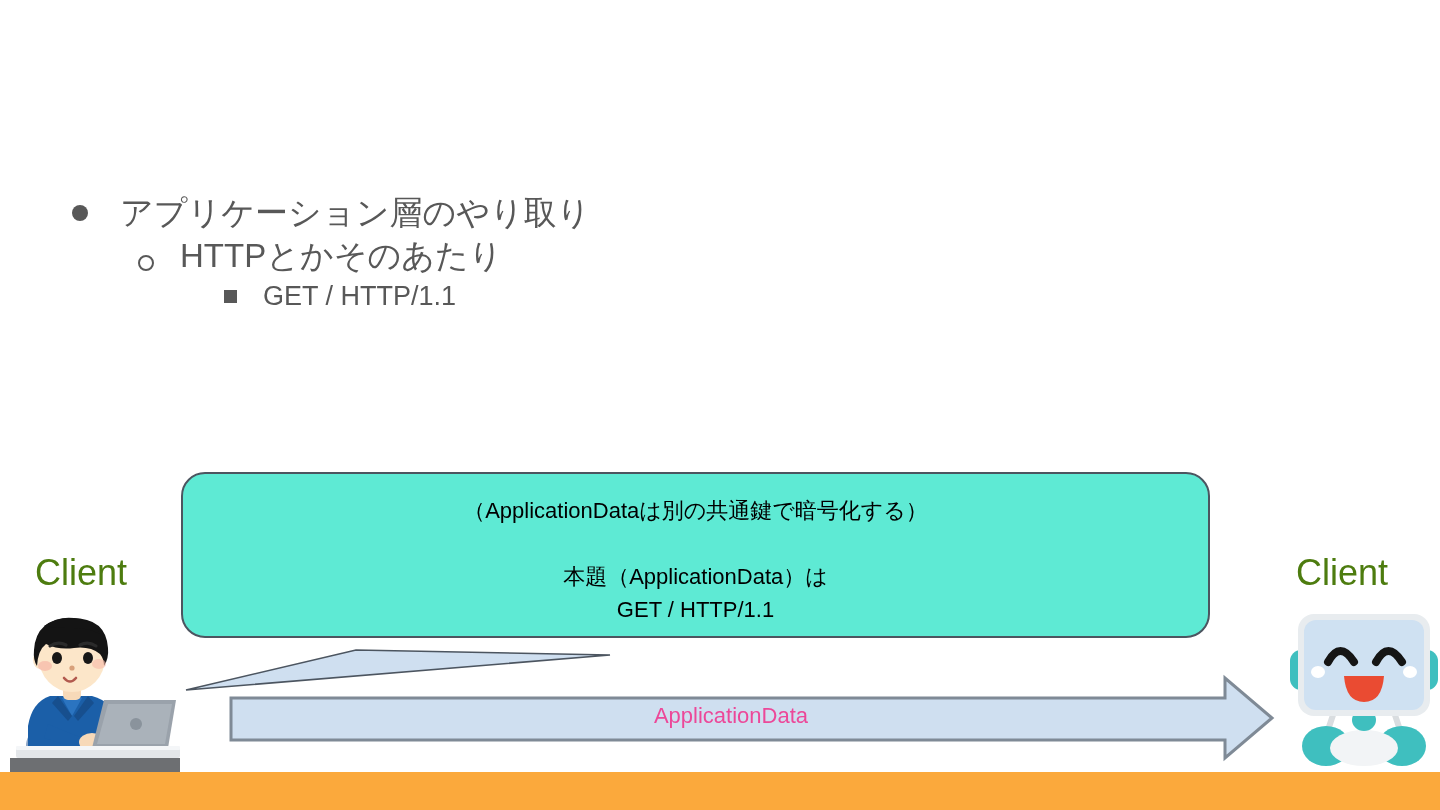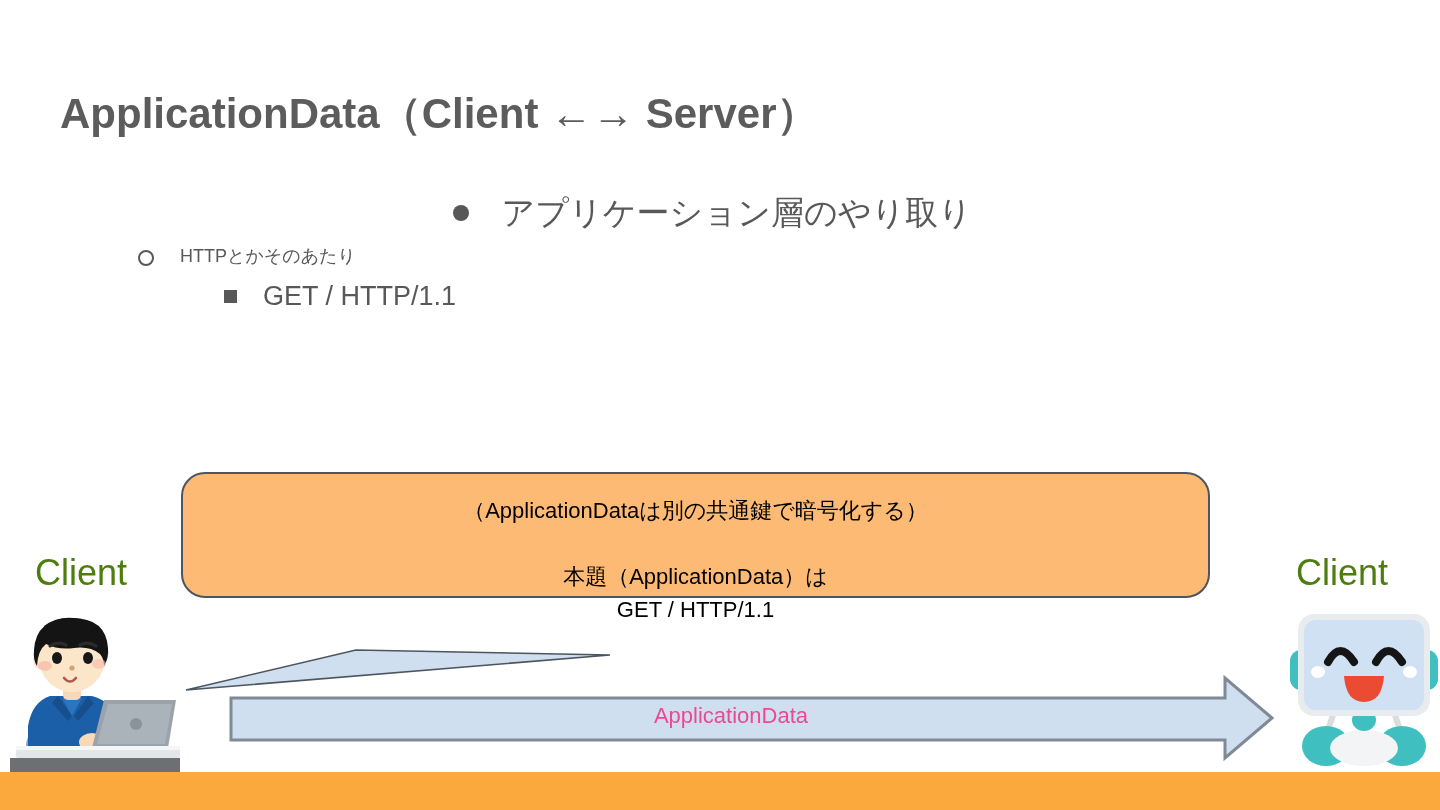--- a/index.html
+++ b/index.html
@@ -36,22 +36,22 @@
     left: 72px;
     top: 190px;
     width: 900px;
   }
   .bullet-row {
     display: flex;
     align-items: flex-start;
     color: #585858;
     white-space: nowrap;
   }
-  .bullet-l1 { font-size: 33px; line-height: 46px; margin-left: 0px; justify-content: flex-end; }
-  .bullet-l2 { font-size: 18px; line-height: 40px; margin-left: 66px; }
+  .bullet-l1 { font-size: 33px; line-height: 46px; margin-left: 0px; }
+  .bullet-l2 { font-size: 33px; line-height: 40px; margin-left: 66px; align-items: center; }
   .bullet-l3 { font-size: 27px; line-height: 40px; margin-left: 152px; }
 
   .marker {
     display: inline-block;
     flex: none;
     color: #585858;
   }
   .marker-disc {
     width: 16px; height: 16px;
     border-radius: 50%;
@@ -83,22 +83,22 @@
   }
   #client-label { left: 35px; top: 552px; }
   #server-label { left: 1296px; top: 552px; }
 
   
   .bubble {
     position: absolute;
     left: 181px;
     top: 472px;
     width: 1029px;
-    height: 126px;
-    background: #fdba74;
+    height: 166px;
+    background: #5eead4;
     border: 2px solid #4c5560;
     border-radius: 24px;
     box-sizing: border-box;
     z-index: 3;
   }
   .bubble-text {
     position: absolute;
     left: 0;
     right: 0;
     top: 20px;
@@ -166,21 +166,20 @@
     height: 38px;
     background: #fba93c;
     z-index: 5;
   }
 </style>
 </head>
 <body>
 
 <div id="slide">
 
-  <div class="slide-title">ApplicationData（Client ←→ Server）</div>
 
   <div class="bullets">
     <div class="bullet-row bullet-l1">
       <span class="marker marker-disc"></span>
       <span>アプリケーション層のやり取り</span>
     </div>
     <div class="bullet-row bullet-l2">
       <span class="marker marker-circle"></span>
       <span>HTTPとかそのあたり</span>
     </div>

